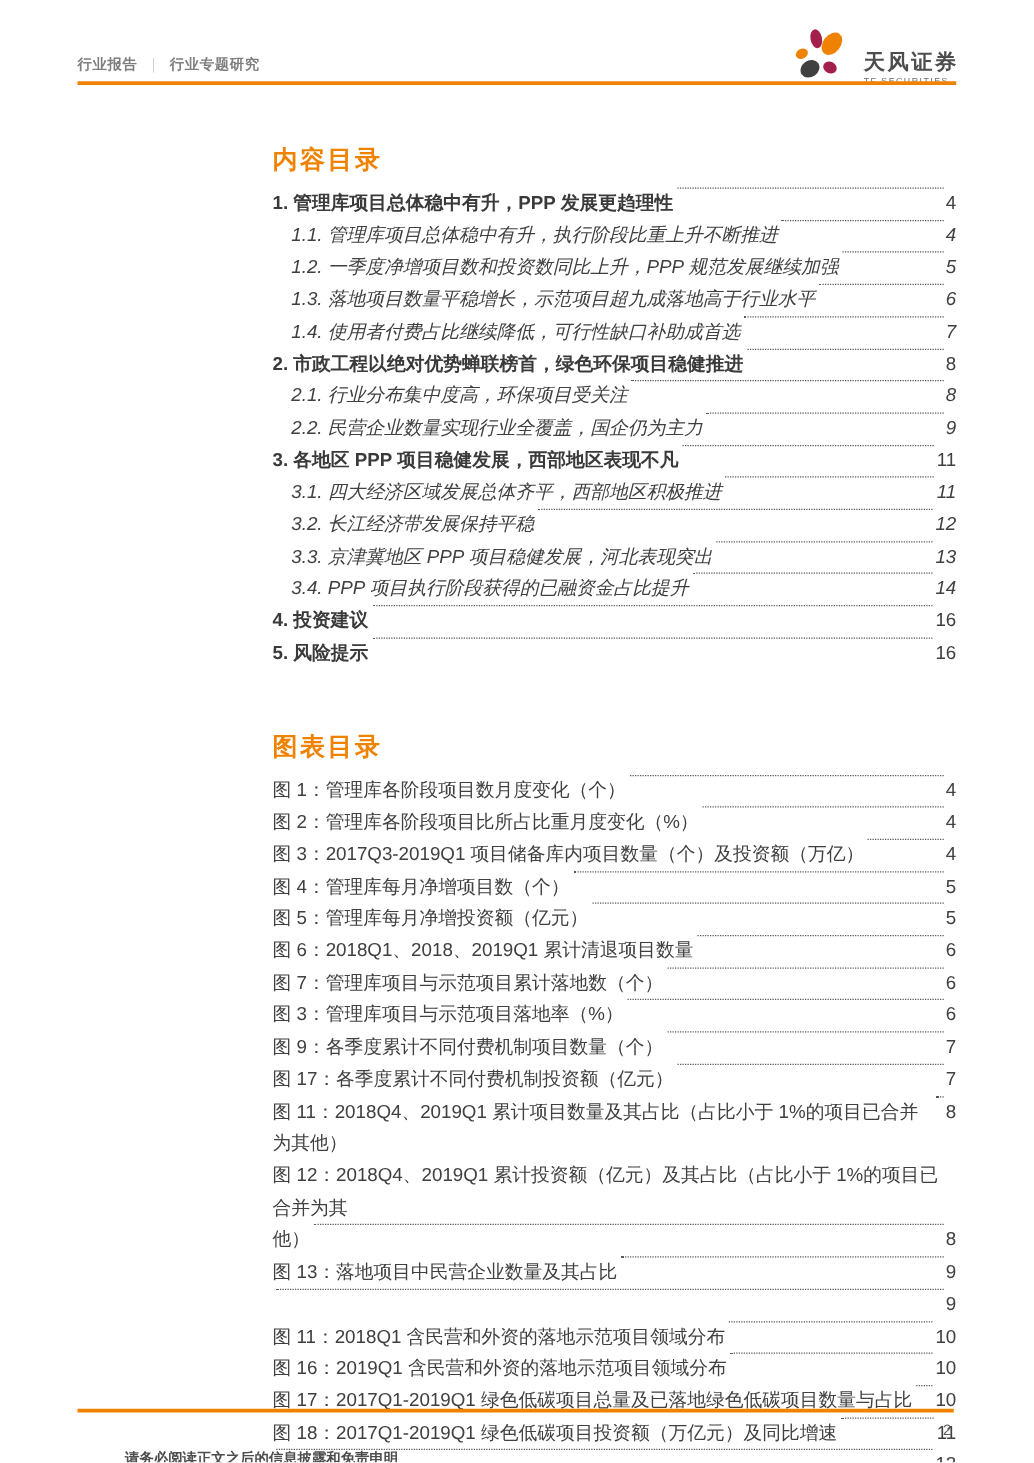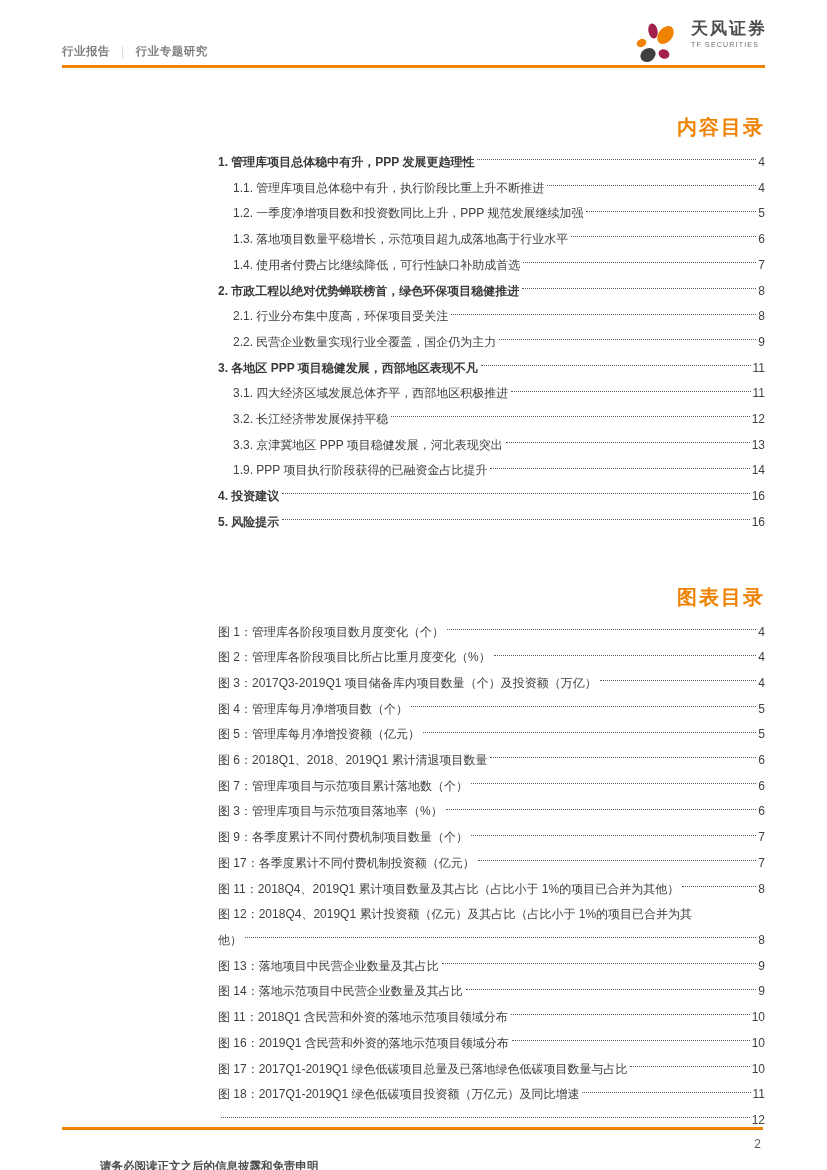--- a/index.html
+++ b/index.html
@@ -22,43 +22,43 @@
     letter-spacing:0.5px;
     display:flex; align-items:center; gap:7px;text-align:center;
   }
   .header-divider { color:#c9c9c9; font-weight:400; }
   .header-rule {
     position:absolute; top:65px; left:62px; width:703px; height:3px;
     background:#ef8200;
   }
   .logo {
     position:absolute; top:20px; right:60px;
-    display:flex; align-items:flex-start; gap:15px;
+    display:flex; align-items:flex-end; gap:15px;
   }
   .logo-text .cn {
     font-size:17px; font-weight:700; color:#4d4d4d; letter-spacing:2px;
     line-height:1.1;
   }
   .logo-text .en {
     font-size:7px; color:#6d6d6d; letter-spacing:1.2px; margin-top:2px;
   }
 
   
   .main { position:absolute; left:218px; top:114px; width:547px; }
   .section-title {
     font-size:20px; font-weight:700; color:#ef8200;
-    letter-spacing:2px; margin-bottom:9px;text-align:right;
+    letter-spacing:2px; margin-bottom:9px;
   }
   .figures-title-gap { margin-top:48px; }
 
   .row {
-    display:flex; align-items:center;
-    line-height:25.7px; font-size:12px; color:#404040;
-  }
-  .row.level-2 { padding-left:15px; }
+    display:flex; align-items:flex-start;
+    line-height:25.7px; font-size:15px; color:#404040;
+  }
+  .row.level-2 { padding-left:15px;font-style:italic; }
   .row.bold .entry-text { font-weight:700; color:#3a3a3a; }
   .entry-text { flex:0 1 auto; }
   .leader {
     flex:1 1 auto; min-width:6px;
     border-bottom:1.8px dotted #5a5a5a;
     margin:0 2px 6px 3px;
   }
   .row.noleader .leader { border-bottom:none; }
   .pagenum { flex:0 0 auto; color:#404040; }
 
@@ -177,21 +177,21 @@
           <span class="pagenum">12</span>
         </div>
 
         <div class="row level-2">
           <span class="entry-text">3.3. 京津冀地区 PPP 项目稳健发展，河北表现突出</span>
           <span class="leader"></span>
           <span class="pagenum">13</span>
         </div>
 
         <div class="row level-2">
-          <span class="entry-text">1.9. PPP 项目执行阶段获得的已融资金占比提升</span>
+          <span class="entry-text">3.4. PPP 项目执行阶段获得的已融资金占比提升</span>
           <span class="leader"></span>
           <span class="pagenum">14</span>
         </div>
 
         <div class="row level-1 bold">
           <span class="entry-text">4. 投资建议</span>
           <span class="leader"></span>
           <span class="pagenum">16</span>
         </div>
 
@@ -284,21 +284,20 @@
           <span class="pagenum">8</span>
         </div>
 
         <div class="row">
           <span class="entry-text">图 13：落地项目中民营企业数量及其占比</span>
           <span class="leader"></span>
           <span class="pagenum">9</span>
         </div>
 
         <div class="row">
-          <span class="entry-text">图 14：落地示范项目中民营企业数量及其占比</span>
           <span class="leader"></span>
           <span class="pagenum">9</span>
         </div>
 
         <div class="row">
           <span class="entry-text">图 11：2018Q1 含民营和外资的落地示范项目领域分布</span>
           <span class="leader"></span>
           <span class="pagenum">10</span>
         </div>
 

